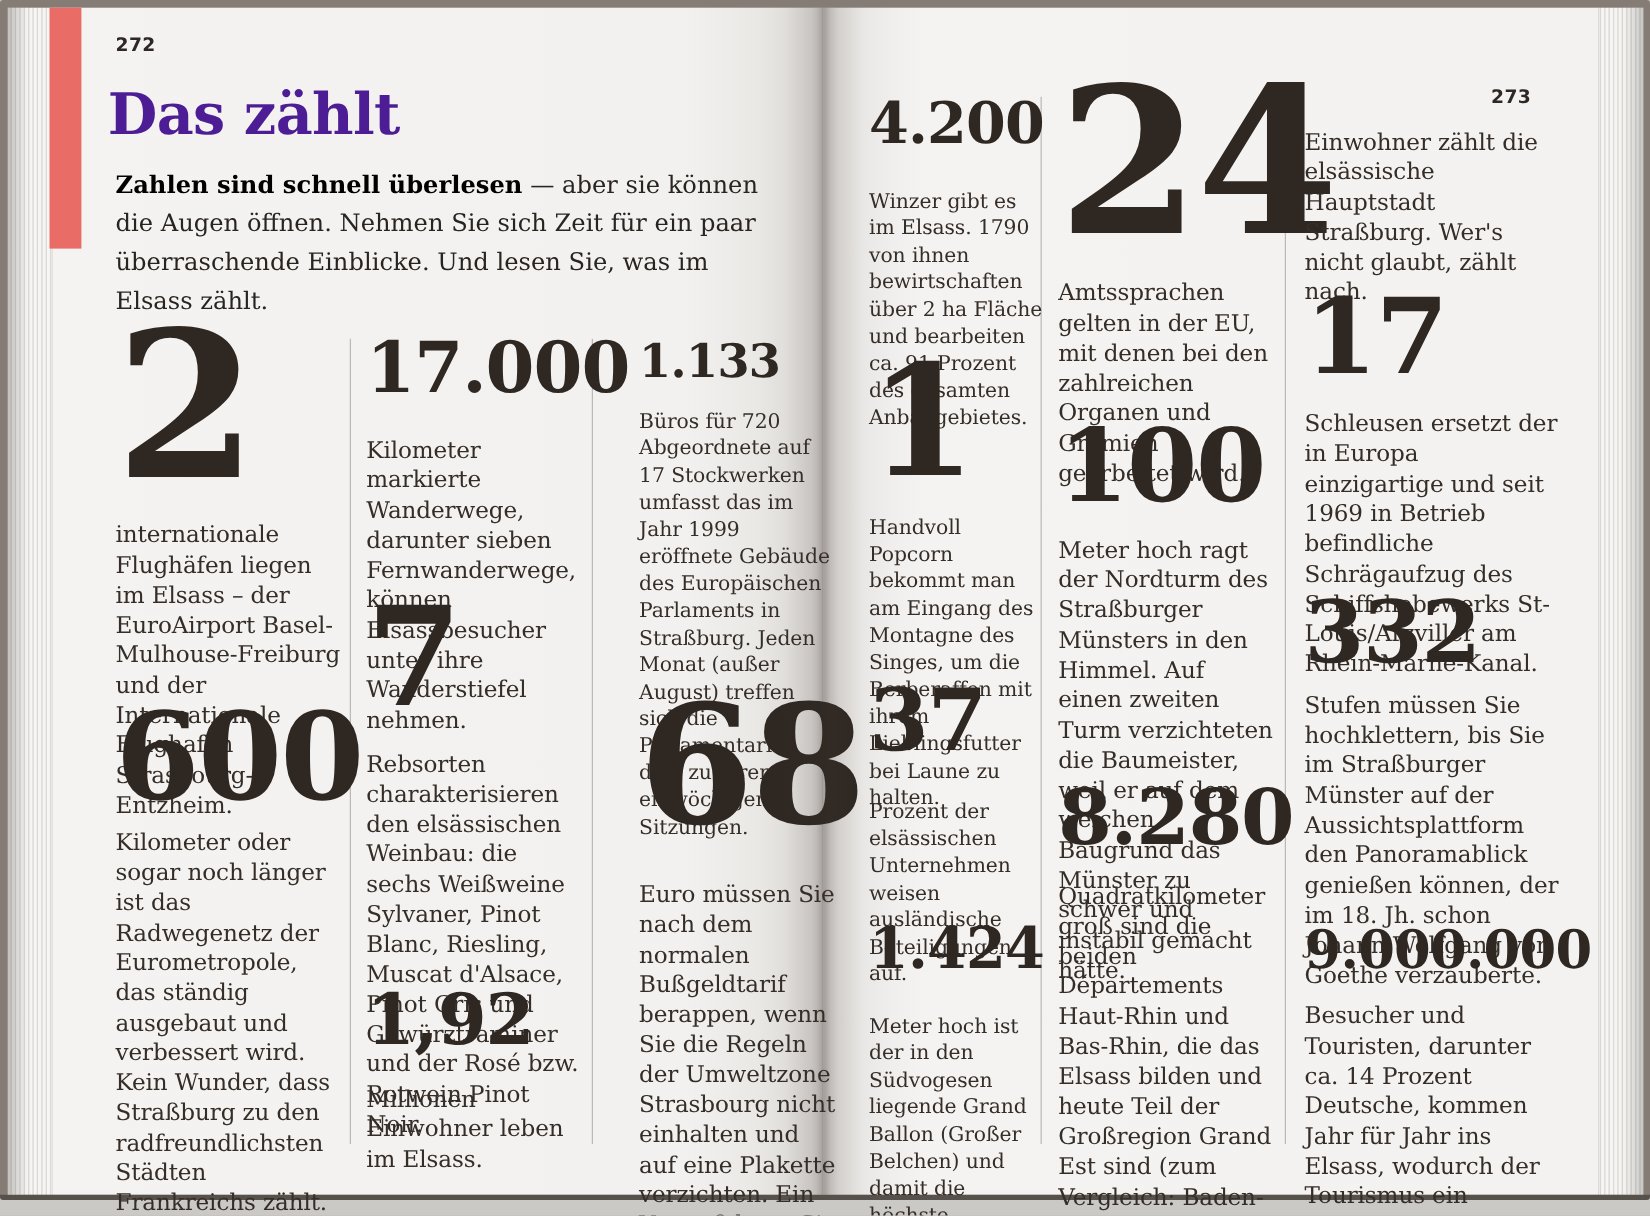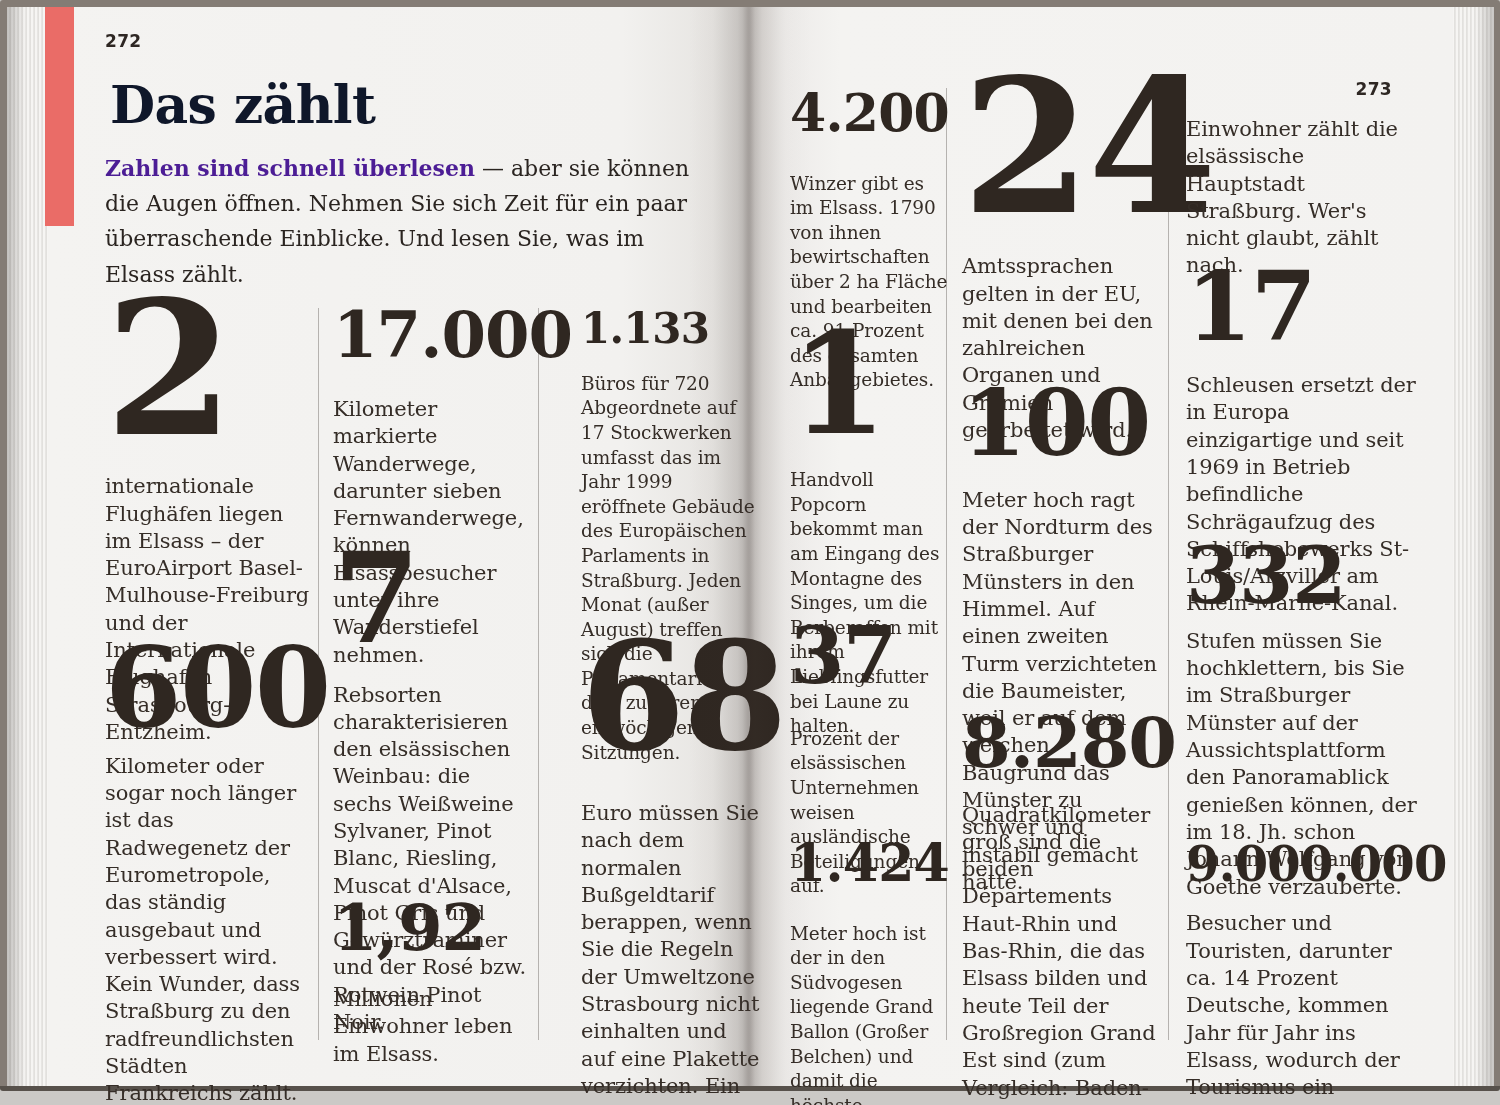--- a/index.html
+++ b/index.html
@@ -27,21 +27,21 @@
   .gutter-shade { position:absolute; left:688px; width:124px; top:7px; bottom:19px; z-index:6; pointer-events:none;
     background:linear-gradient(to right, rgba(60,50,45,0) 0%, rgba(60,50,45,0.07) 40%, rgba(60,50,45,0.18) 48.5%, rgba(60,50,45,0.20) 50%, rgba(80,70,64,0.10) 54%, rgba(60,50,45,0.02) 75%, rgba(60,50,45,0) 100%); }
 
   .red-bar { position:absolute; left:45px; top:7px; width:29px; height:219px; z-index:5; }
 
   
   .pagenum { position:absolute; z-index:4; font-family:"DejaVu Sans", sans-serif; font-weight:bold; font-size:17px; color:#2e2723; letter-spacing:0.02em; }
   .pn-l { left:105px; top:31px; }
   .pn-r { left:1272px; top:31px; width:120px; text-align:right;margin-top:48px; }
 
-  .title { position:absolute; left:110px; top:74px; z-index:4; font-size:52px; font-weight:bold; color:#0f172a; letter-spacing:-0.012em; }
+  .title { position:absolute; left:98px; top:74px; z-index:4; font-size:52px; font-weight:bold; color:#4c1d95; letter-spacing:-0.012em; }
 
   .intro { position:absolute; left:105px; top:151px; width:604px; z-index:4; font-size:22px; line-height:1.6; color:#2a2420; }
   .intro .hl { font-weight:bold; }
 
   .col { position:absolute; top:0; height:1105px; z-index:4; }
   .fig { position:absolute; left:0; right:0; }
   .num { font-weight:bold; line-height:0.78; letter-spacing:-0.015em; color:#2f2721; white-space:nowrap; }
   .cap { font-size:21px; line-height:1.3; color:#352d27; letter-spacing:-0.005em; }
   .cap.sm { font-size:18.5px; line-height:1.33; }
 
@@ -88,21 +88,21 @@
   <div class="edge edge-right"></div>
   <div class="page page-left"></div>
   <div class="page page-right"></div>
   <div class="red-bar" style="background:#ea6c67;"></div>
 
   <div class="pagenum pn-l">272</div>
   <div class="pagenum pn-r">273</div>
 
   <h1 class="title">Das zählt</h1>
 
-  <p class="intro"><span class="hl" style="color:#4c1d95;">Zahlen sind schnell überlesen</span><span> — aber sie können die Augen öffnen. Nehmen Sie sich Zeit für ein paar überraschende Einblicke. Und lesen Sie, was im Elsass zählt.</span></p>
+  <p class="intro"><span class="hl" style="color:#000000;">Zahlen sind schnell überlesen</span><span> — aber sie können die Augen öffnen. Nehmen Sie sich Zeit für ein paar überraschende Einblicke. Und lesen Sie, was im Elsass zählt.</span></p>
 
   <div class="vrule" id="rule-l1"></div>
   <div class="vrule" id="rule-l2"></div>
   <div class="vrule" id="rule-r1"></div>
   <div class="vrule" id="rule-r2"></div>
 
   <div class="col" id="col-l1">
     <div class="fig" id="f-l1a">
       <div class="num">2</div>
       <div class="cap">internationale Flughäfen liegen im Elsass – der EuroAirport Basel-Mulhouse-Freiburg und der Internationale Flughafen Strasbourg-Entzheim.</div>

